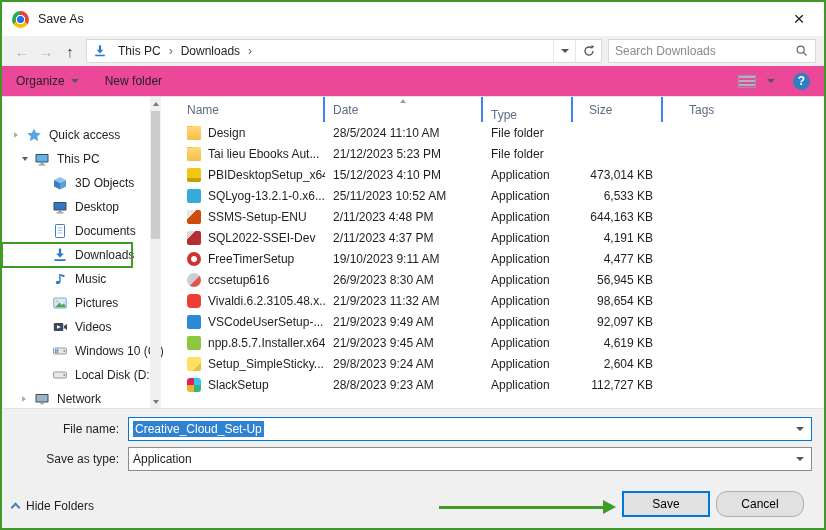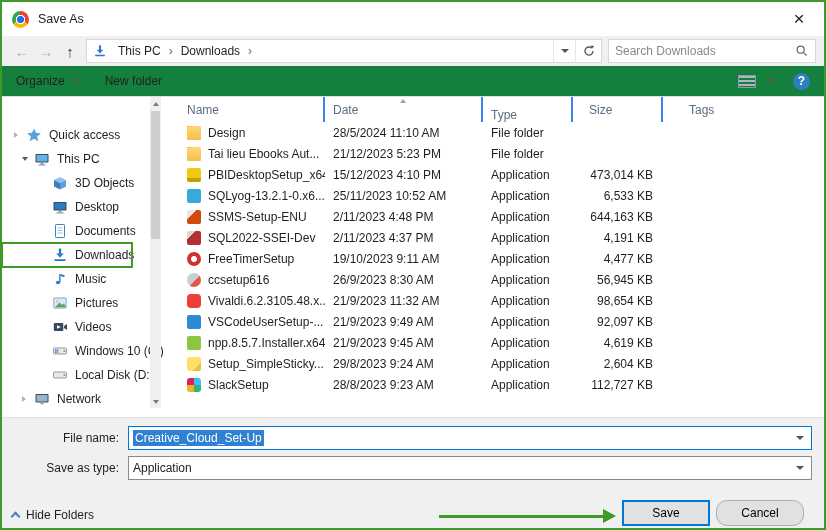--- a/index.html
+++ b/index.html
@@ -27,21 +27,21 @@
   .crumb { padding:0 7px; line-height:22px; }
   .crumb-sep { color:#6a6a6a; padding:0 1px; }
   .addr-spacer { flex:1; }
   .addr-seg { width:22px; height:100%; border-left:1px solid #e6e6e6; display:flex; align-items:center; justify-content:center; }
   .refresh-seg { width:26px; }
   .searchbox { width:208px; height:24px; background:#fff; border:1px solid #d9d9d9; display:flex; align-items:center; padding:0 6px; }
   .searchbox input { flex:1; border:0; outline:0; font:inherit; color:#4c1d95; background:transparent; }
   .searchbox input::placeholder { color:#8a8a8a; }
 
   
-  .toolbar { position:absolute; top:64px; left:0; right:0; height:31px; background:#15803d; border-bottom:1px solid #e0e0e0; display:flex; align-items:center; padding:0 14px; }
+  .toolbar { position:absolute; top:64px; left:0; right:0; height:31px; background:#ec4899; border-bottom:1px solid #e0e0e0; display:flex; align-items:center; padding:0 14px; }
   .tool-item { display:flex; align-items:center; gap:6px; margin-right:26px; color:#1f1f1f; }
   .caret-down { width:0; height:0; border-left:4px solid transparent; border-right:4px solid transparent; border-top:4px solid #555; }
   .view-icon { width:18px; height:13px; border:1px solid #8f9aa6; background:
       repeating-linear-gradient(180deg,#aab6c2 0 2px, transparent 2px 4px); margin-right:5px; }
   .help-circle { width:17px; height:17px; border-radius:50%; background:#2e7ec2; color:#fff; font-weight:bold; font-size:12px; text-align:center; line-height:17px; margin-left:14px; }
 
   
   .main { position:absolute; top:95px; left:0; right:0; height:311px; background:#fff; overflow:hidden; }
 
   
@@ -85,21 +85,21 @@
   .ficon[data-icon="sqlsei"]{ background:linear-gradient(135deg,#d8d8d8 30%,#b52e31 30%); }
   .ficon[data-icon="freetimer"]{ background:radial-gradient(circle,#fff 27%,#d23131 33%); border-radius:50%; }
   .ficon[data-icon="ccleaner"]{ background:linear-gradient(135deg,#c9ced4 55%,#e2574c 55%); border-radius:50%; }
   .ficon[data-icon="vivaldi"]{ background:#ef3e36; border-radius:4px; }
   .ficon[data-icon="vscode"]{ background:#2c8ad6; }
   .ficon[data-icon="npp"]{ background:#8dc63f; }
   .ficon[data-icon="sticky"]{ background:linear-gradient(135deg,#ffe066 70%,#e7c23c 70%); }
   .ficon[data-icon="slack"]{ background:conic-gradient(#36c5f0 0 25%,#2eb67d 0 50%,#ecb22e 0 75%,#e01e5a 0); border-radius:3px; }
 
   
-  .bottom { position:absolute; top:406px; left:0; right:0; bottom:0; background:#f0f0f0; border-top:1px solid #e3e3e3;margin-top:9px; }
+  .bottom { position:absolute; top:406px; left:0; right:0; bottom:0; background:#f0f0f0; border-top:1px solid #e3e3e3; }
   .formrow { position:absolute; left:0; right:12px; height:24px; display:flex; align-items:center; }
   .flabel { flex:0 0 126px; text-align:right; padding-right:9px; }
   .combo { flex:1; height:24px; background:#fff; border:1px solid #8a8a8a; display:flex; align-items:center; padding:0 4px; position:relative; }
   .combo.focused { border-color:#0078d7; }
   .combo .caret-down { position:absolute; right:7px; top:9px; }
   .sel-text { background:#2f81d1; color:#fff; padding:1px 2px; }
 
   .hide-folders { position:absolute; left:10px; top:86px; height:22px; display:flex; align-items:center; gap:7px; background:transparent; border:0; font:inherit; color:#1f1f1f; }
   .chev-up { width:7px; height:7px; border-left:2px solid #4a7ebb; border-top:2px solid #4a7ebb; transform:rotate(45deg); margin-top:3px; }
 

